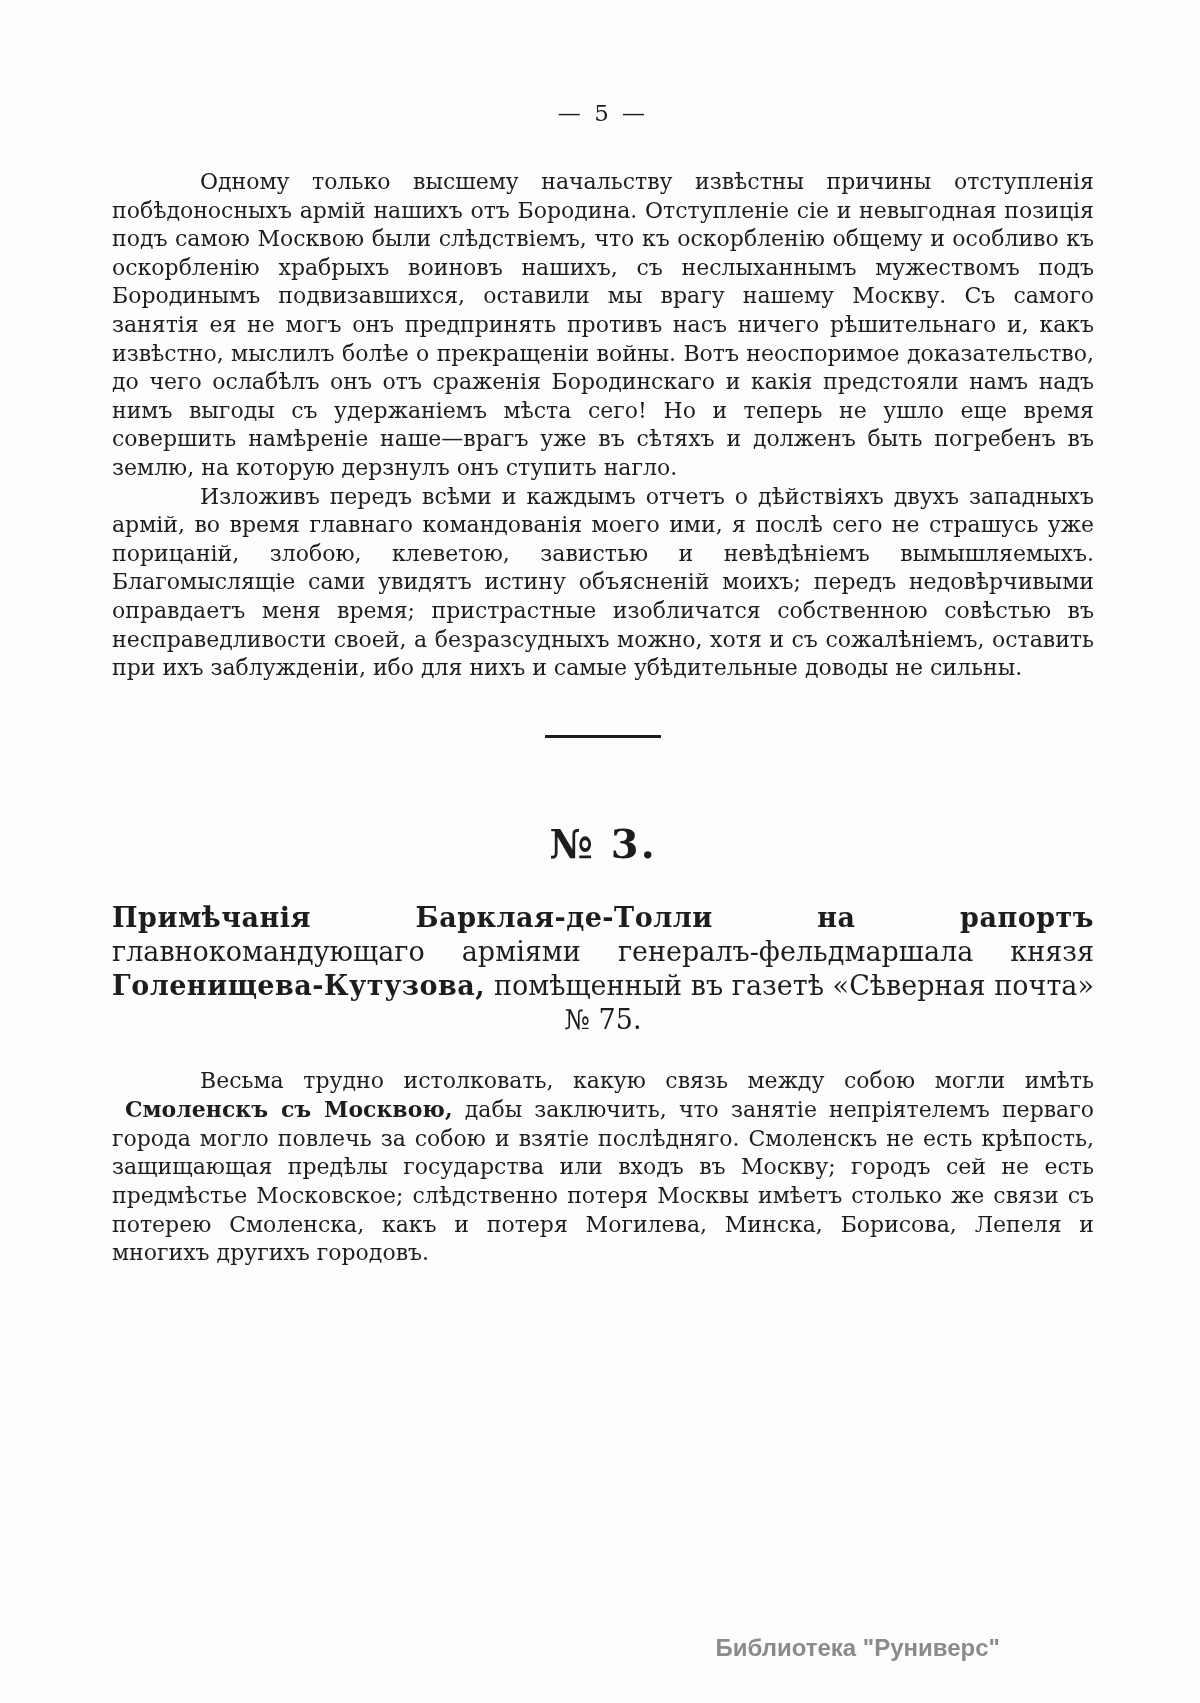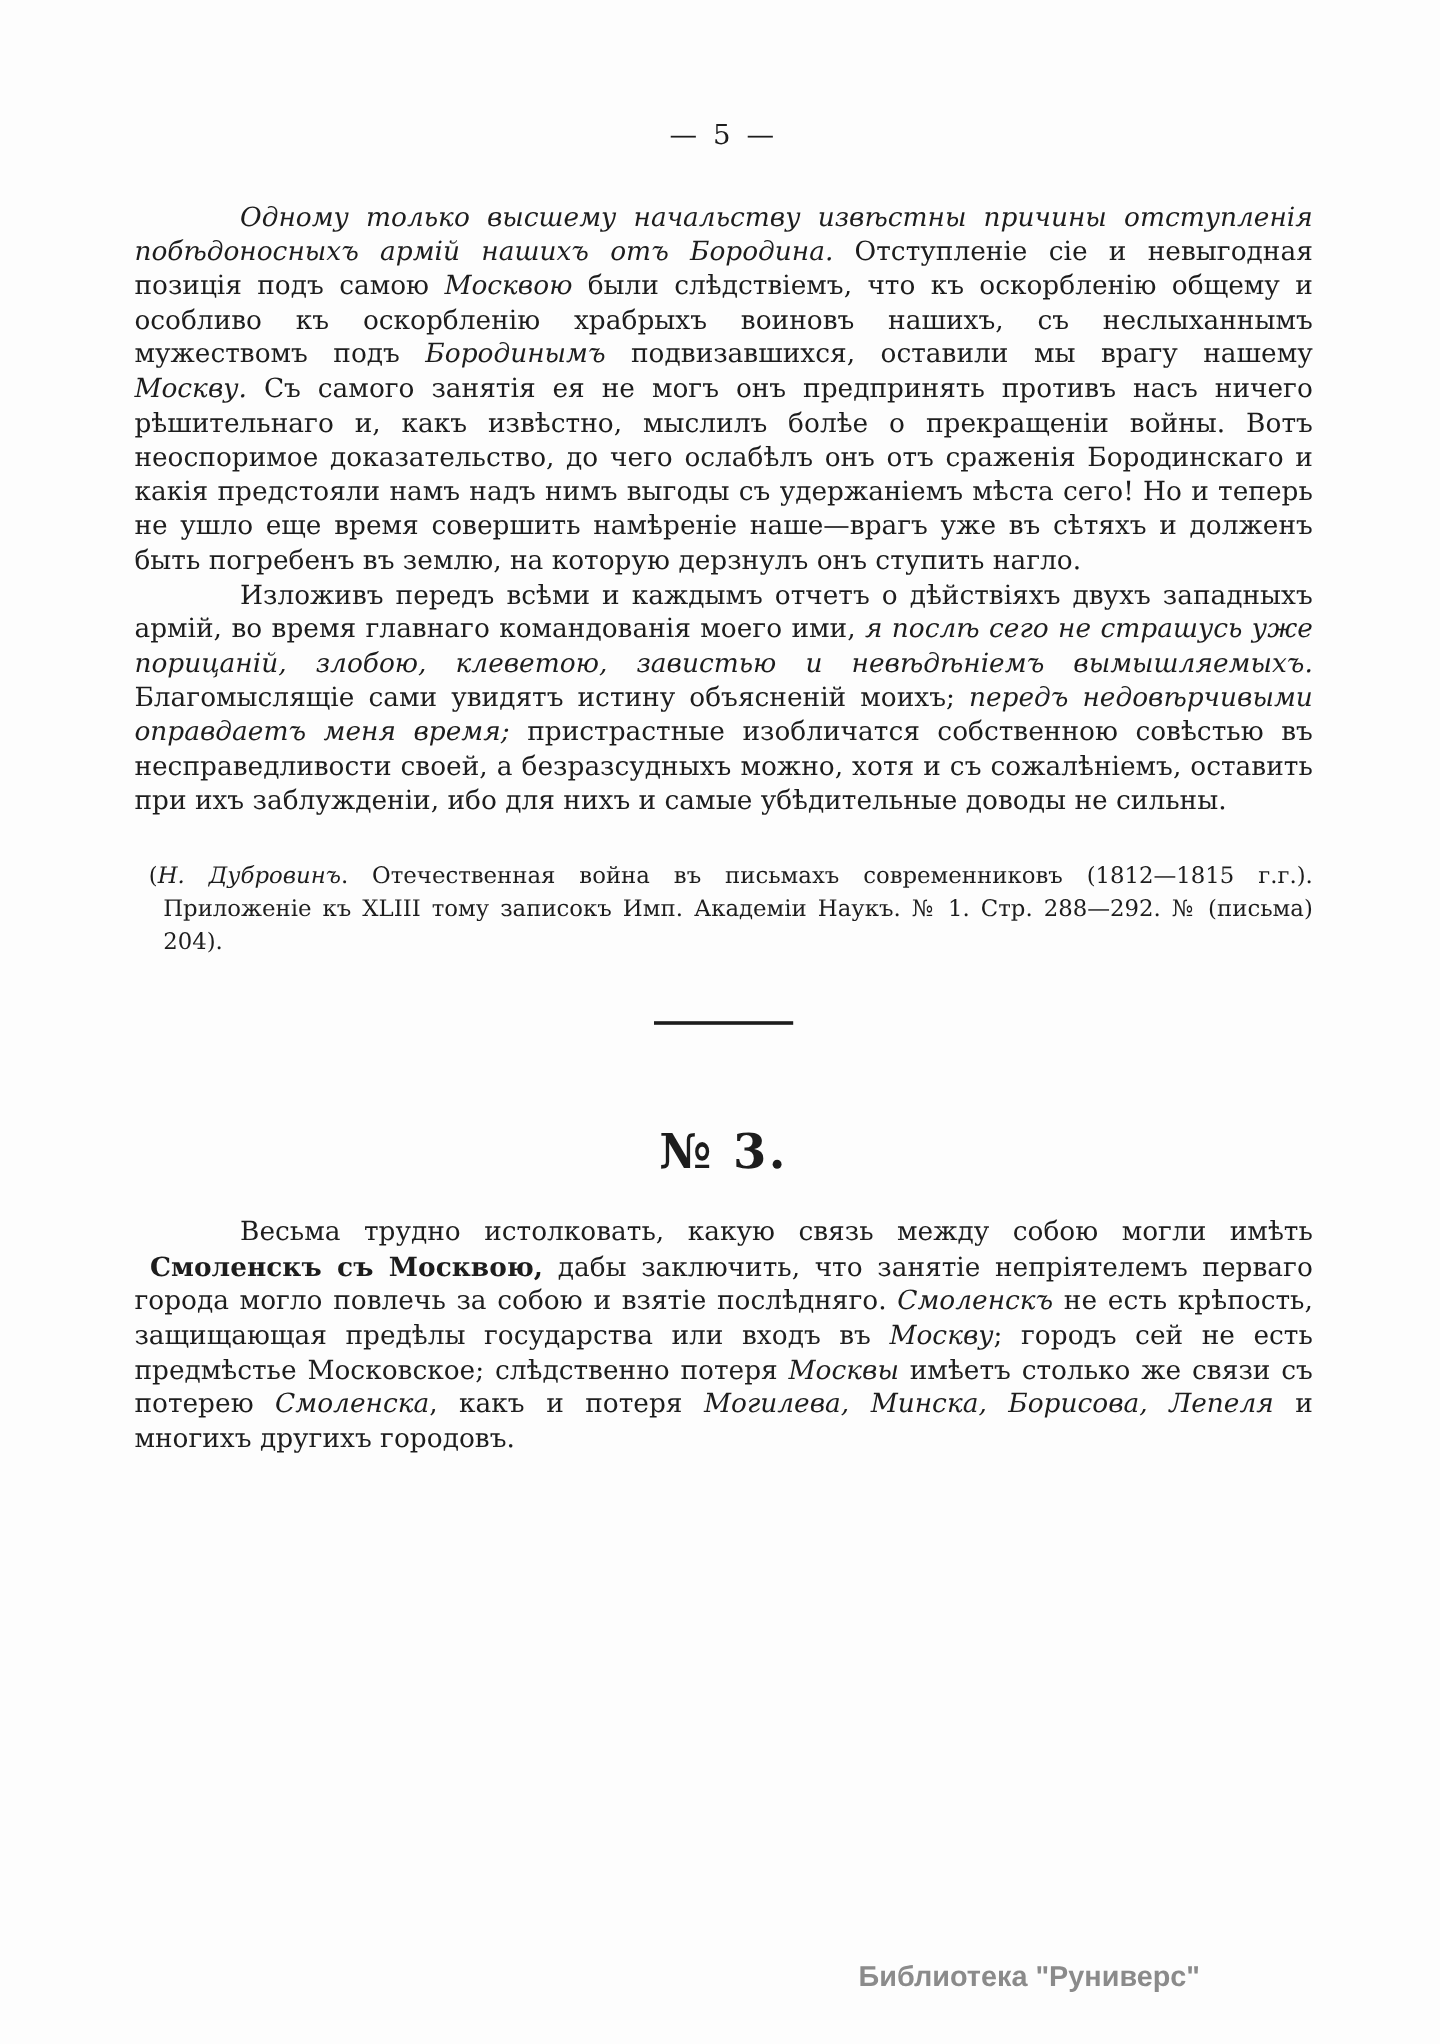--- a/index.html
+++ b/index.html
@@ -49,21 +49,21 @@
   }
   .doc-title{
     margin:34px 0 0;
     font-size:27px;
     line-height:34px;
     font-weight:normal;
     text-align:justify;
     text-align-last:center;
   }
   .doc-body{margin-top:30px;}
-  .seg-i{font-style:italic;}
+  .seg-i{}
   .seg-b{font-weight:bold;letter-spacing:0.5px;}
   .seg-bi{font-weight:bold;margin-left:13px;}
   .watermark{
     position:absolute;
     top:1634px;right:200px;
     font-family:"Liberation Sans","DejaVu Sans",sans-serif;
     font-size:24px;
     font-weight:bold;
     color:#8b8b8b;
   }
@@ -71,27 +71,27 @@
 </head>
 <body>
 
 <div class="page">
 
   <div class="page-number">— 5 —</div>
 
   <section class="letter">
     <p class="para"><span class="seg-i">Одному только высшему начальству извѣстны причины отступленія побѣдоносныхъ армій нашихъ отъ Бородина.</span><span> Отступленіе сіе и невыгодная позиція подъ самою </span><span class="seg-i">Москвою</span><span> были слѣдствіемъ, что къ оскорбленію общему и особливо къ оскорбленію храбрыхъ воиновъ нашихъ, съ неслыханнымъ мужествомъ подъ </span><span class="seg-i">Бородинымъ</span><span> подвизавшихся, оставили мы врагу нашему </span><span class="seg-i">Москву.</span><span> Съ самого занятія ея не могъ онъ предпринять противъ насъ ничего рѣшительнаго и, какъ извѣстно, мыслилъ болѣе о прекращеніи войны. Вотъ неоспоримое доказательство, до чего ослабѣлъ онъ отъ сраженія Бородинскаго и какія предстояли намъ надъ нимъ выгоды съ удержаніемъ мѣста сего! Но и теперь не ушло еще время совершить намѣреніе наше—врагъ уже въ сѣтяхъ и долженъ быть погребенъ въ землю, на которую дерзнулъ онъ ступить нагло.</span></p>
     <p class="para"><span>Изложивъ передъ всѣми и каждымъ отчетъ о дѣйствіяхъ двухъ западныхъ армій, во время главнаго командованія моего ими, </span><span class="seg-i">я послѣ сего не страшусь уже порицаній, злобою, клеветою, завистью и невѣдѣніемъ вымышляемыхъ.</span><span> Благомыслящіе сами увидятъ истину объясненій моихъ; </span><span class="seg-i">передъ недовѣрчивыми оправдаетъ меня время;</span><span> пристрастные изобличатся собственною совѣстью въ несправедливости своей, а безразсудныхъ можно, хотя и съ сожалѣніемъ, оставить при ихъ заблужденіи, ибо для нихъ и самые убѣдительные доводы не сильны.</span></p>
-    <p class="citation"><span>(</span><span class="seg-i">Н. Дубровинъ</span><span>. Отечественная война въ письмахъ современниковъ (1812—1815 г.г.). Приложеніе къ XLIII тому записокъ Имп. Академіи Наукъ. № 1. Стр. 288—292. № (письма) 204).</span></p>
   </section>
 
   <hr class="divider">
 
   <h1 class="doc-number">№ 3.</h1>
 
+  <h2 class="doc-title"><span class="seg-b">Примѣчанія Барклая-де-Толли на рапортъ</span><span> главнокомандующаго арміями генералъ-фельдмаршала князя </span><span class="seg-b">Голенищева-Кутузова,</span><span> помѣщенный въ газетѣ «Сѣверная почта» № 75.</span></h2>
 
   <section class="doc-body">
     <p class="para"><span>Весьма трудно истолковать, какую связь между собою могли имѣть </span><span class="seg-bi">Смоленскъ съ Москвою,</span><span> дабы заключить, что занятіе непріятелемъ перваго города могло повлечь за собою и взятіе послѣдняго. </span><span class="seg-i">Смоленскъ</span><span> не есть крѣпость, защищающая предѣлы государства или входъ въ </span><span class="seg-i">Москву</span><span>; городъ сей не есть предмѣстье Московское; слѣдственно потеря </span><span class="seg-i">Москвы</span><span> имѣетъ столько же связи съ потерею </span><span class="seg-i">Смоленска</span><span>, какъ и потеря </span><span class="seg-i">Могилева, Минска, Борисова, Лепеля</span><span> и многихъ другихъ городовъ.</span></p>
   </section>
 
   <div class="watermark">Библиотека "Руниверс"</div>
 
 </div>
 
 </body></html>

